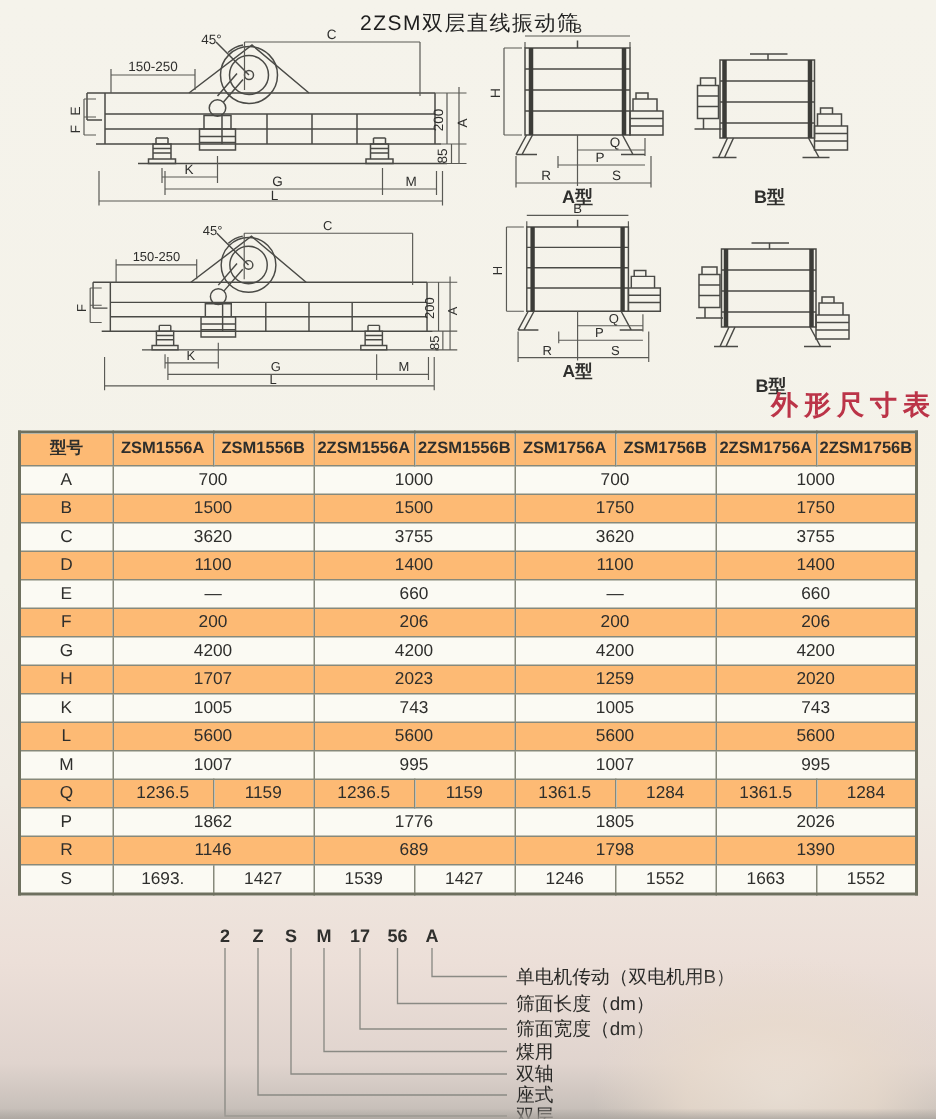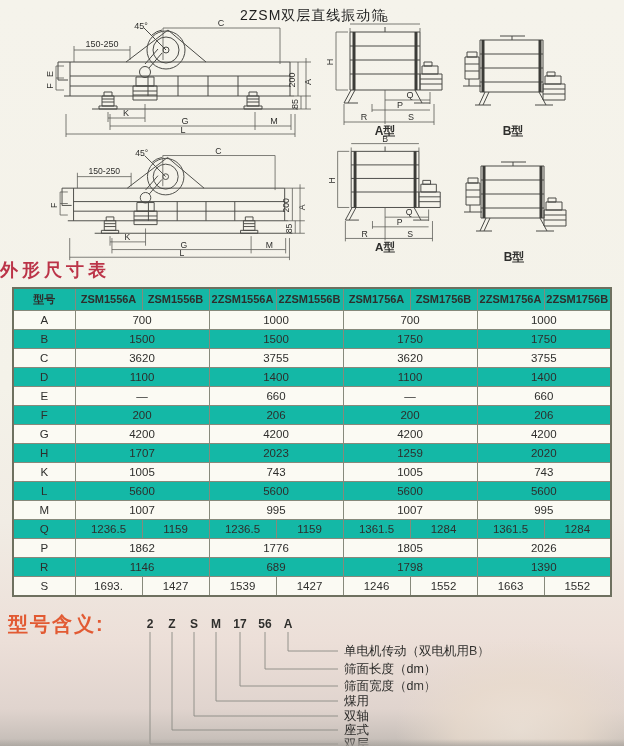--- a/index.html
+++ b/index.html
@@ -2,37 +2,37 @@
 <html><head>
 <meta charset="utf-8">
 <style>
   html,body{margin:0;padding:0;}
   body{font-family:"Liberation Sans",sans-serif;background:#888;}
   .page{position:relative;width:624px;height:746px;overflow:hidden;
     background:linear-gradient(180deg,#f5f3eb 0%,#f4f2e9 52%,#f1ece4 70%,#ecdfd8 86%,#e0d4ce 95%,#c2bbb5 100%);}
   .abs{position:absolute;}
   .sec-title{font-size:22px;font-weight:bold;color:#e04434;letter-spacing:3px;}
   .draw-title{font-size:14px;font-weight:normal;color:#1e1e1e;letter-spacing:1px;}
-  .table-title{left:0;right:0;text-align:left;font-size:18px;font-weight:bold;color:#bb3448;letter-spacing:4px;}
+  .table-title{left:0;right:0;text-align:right;font-size:18px;font-weight:bold;color:#bb3448;letter-spacing:4px;padding-left:22px;}
   .model-title{font-size:20px;font-weight:bold;color:#e25a33;letter-spacing:2px;}
   svg{overflow:visible;}
   svg text{fill:#2f2f2d;}
   .dim{font-family:"Liberation Sans",sans-serif;font-size:9px;}
   .cap{font-family:"Liberation Sans",sans-serif;font-size:12px;font-weight:bold;}
   .geom{stroke:#4a4a46;fill:none;stroke-width:1;}
   .geom-thick{stroke:#3c3c38;fill:none;stroke-width:3;}
   .dimline{stroke:#5a5a55;fill:none;stroke-width:0.8;}
   
   table.dims{border-collapse:collapse;table-layout:fixed;width:600px;
     border:2px solid #6e705f;background:#fbfaf3;}
   table.dims th,table.dims td{border:1px solid #87897b;text-align:center;
     font-size:11.5px;color:#2e2e2c;height:18px;padding:0;line-height:1.1;
     overflow:hidden;white-space:nowrap;}
   table.dims th{font-weight:bold;font-size:11px;height:21px;}
-  .row-green, tr.hdr th{background:#14b8a6;}
+  .row-green, tr.hdr th{background:#fdba74;}
   .row-white{background:#fbfaf3;}
   
   .mchar{font-size:12px;font-weight:bold;}
   .mlabel{font-size:12.5px;fill:#2a2a28;}
   .mline{stroke:#8a8a84;stroke-width:0.9;fill:none;}
   .faint-photo{right:0;bottom:0;width:230px;height:110px;pointer-events:none;
     background:radial-gradient(ellipse at 55% 85%, #efe4d8 0%, #e9dbcd 35%, rgba(233,219,205,0) 70%);
     opacity:.75;}
   .bottom-band{left:0;right:0;bottom:0;height:7px;
     background:linear-gradient(180deg, rgba(150,144,138,0) 0%, #a9a39d 100%);opacity:.8;}
@@ -276,21 +276,20 @@
           <td>1539</td>
           <td>1427</td>
           <td>1246</td>
           <td>1552</td>
           <td>1663</td>
           <td>1552</td>
         </tr>
       </tbody>
     </table>
 
-  <div class="abs model-title" style="left:8px;top:611px;">型号含义:</div>
 
   <svg class="abs" id="model-svg" style="left:0;top:614px;" width="624" height="132" viewBox="0 0 624 132">
       <text x="150" y="14" text-anchor="middle" class="mchar">2</text>
       <text x="172" y="14" text-anchor="middle" class="mchar">Z</text>
       <text x="194" y="14" text-anchor="middle" class="mchar">S</text>
       <text x="216" y="14" text-anchor="middle" class="mchar">M</text>
       <text x="240" y="14" text-anchor="middle" class="mchar">17</text>
       <text x="265" y="14" text-anchor="middle" class="mchar">56</text>
       <text x="288" y="14" text-anchor="middle" class="mchar">A</text>
       <path d="M288 18 V37 H338" class="mline"></path>

